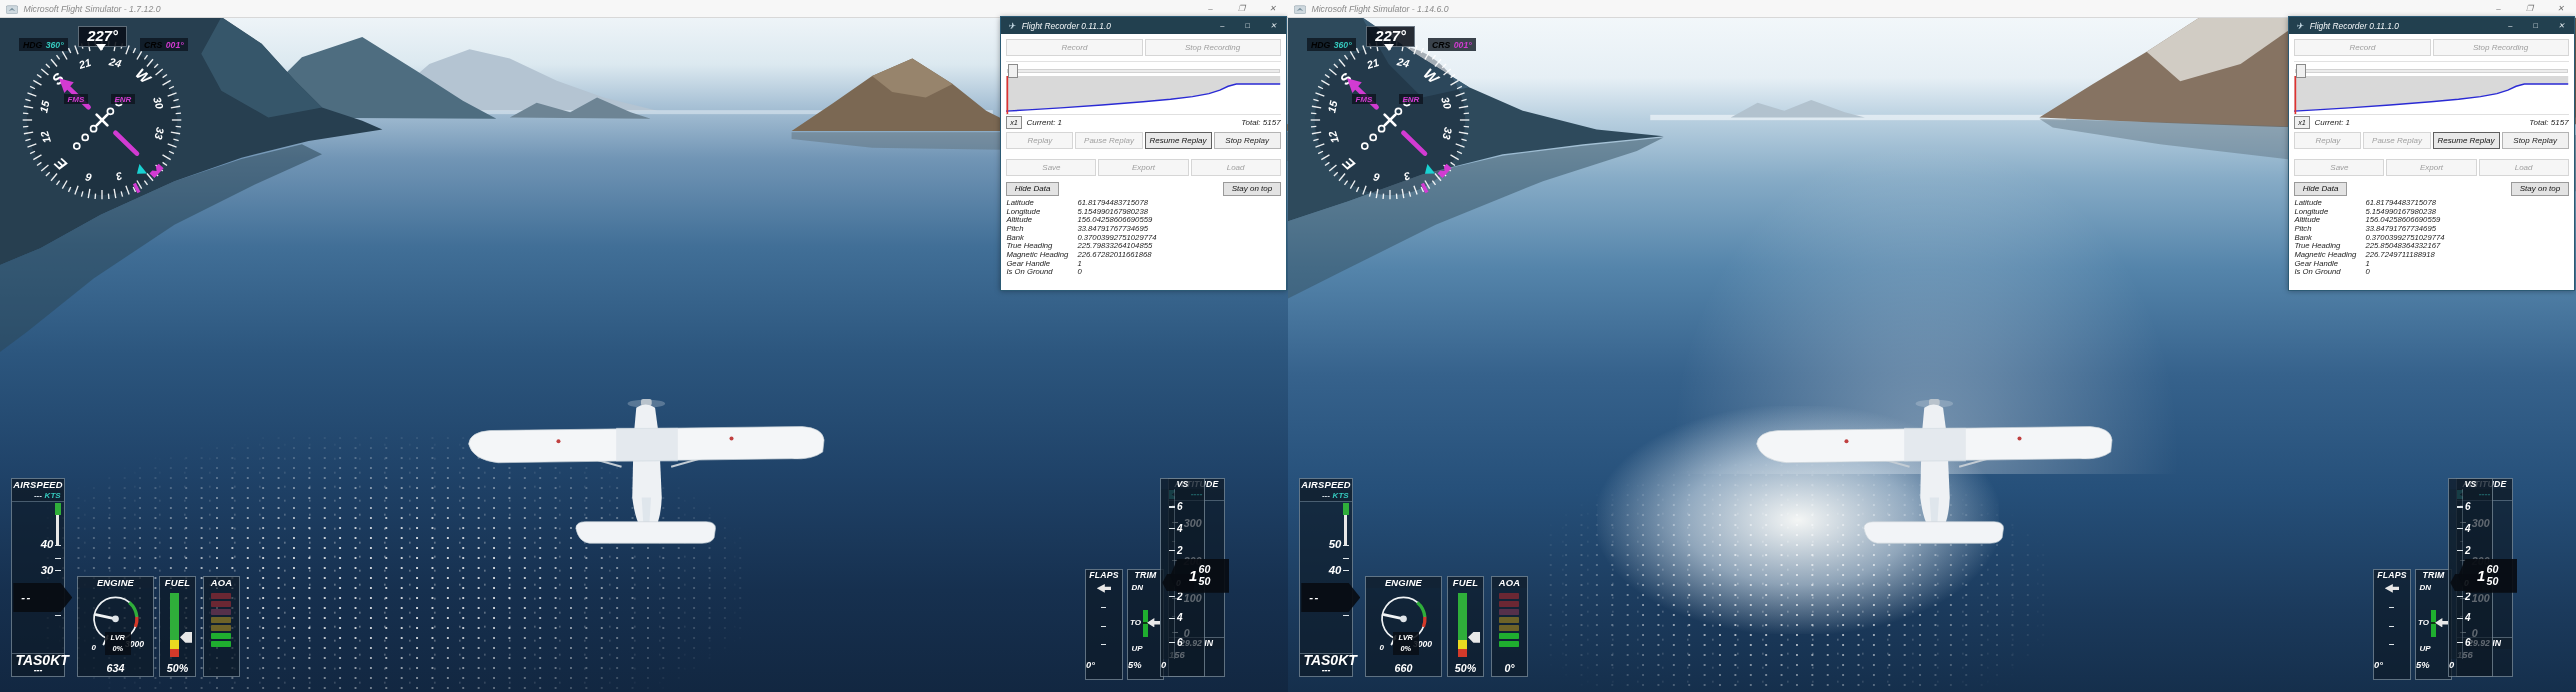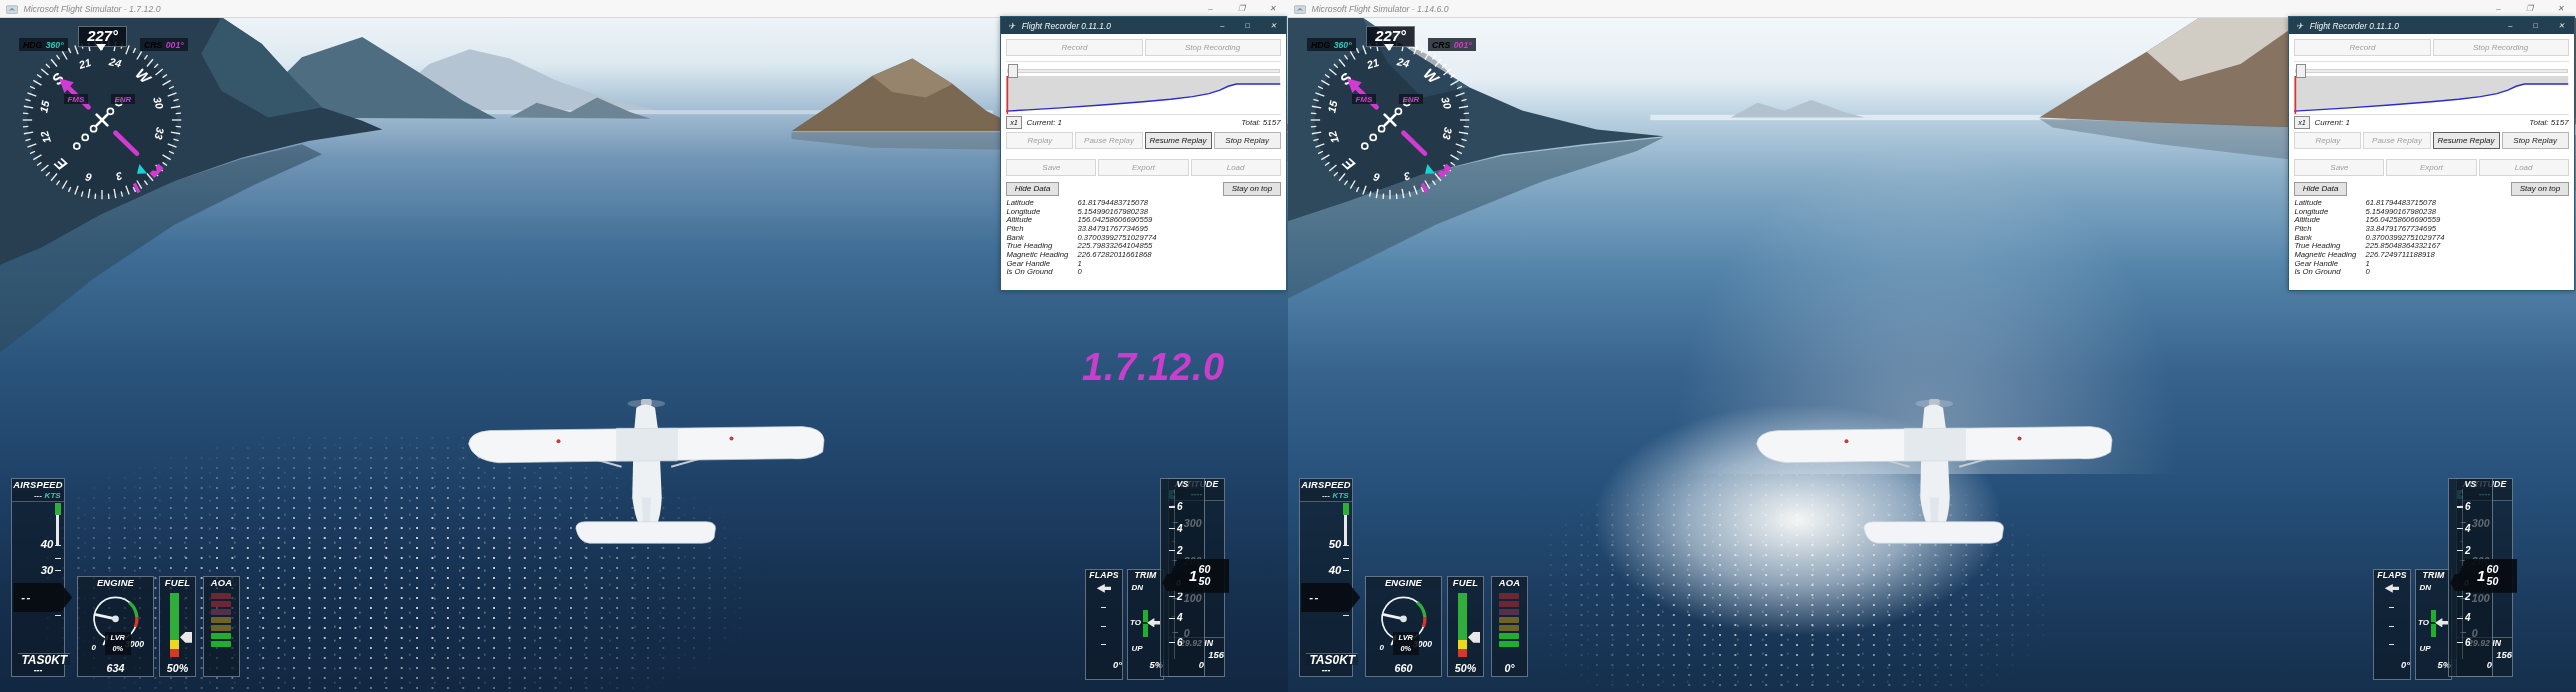--- a/index.html
+++ b/index.html
@@ -68,21 +68,21 @@
   .as-tape{position:relative;height:142px;border-top:0.7px solid rgba(175,195,210,.35);}
   .as-band-g{position:absolute;right:3.4px;top:1.3px;width:5.4px;height:12px;background:#2fae3a;}
   .as-band-w{position:absolute;right:4.7px;top:13.4px;width:3.4px;height:31px;background:#e8e8e8;}
   .as-lab{position:absolute;right:10.7px;width:23px;text-align:right;font-size:11.4px;font-weight:bold;}
   .as-tick{position:absolute;right:2.7px;width:6px;height:1.3px;background:#dfe6ea;}
   .as-ptr{position:absolute;left:1.3px;top:81px;width:51px;height:29.5px;background:rgba(7,12,18,.93);
     clip-path:polygon(0 0,80% 0,100% 50%,80% 100%,0 100%);display:flex;align-items:center;
     padding-left:8px;font-size:11.4px;font-weight:bold;letter-spacing:1.3px;}
   .as-foot{position:absolute;left:0;bottom:10.7px;width:100%;height:12px;box-sizing:border-box;
     border-top:0.7px solid rgba(175,195,210,.4);display:flex;justify-content:space-between;
-    padding:0 3.4px;font-size:12px;font-weight:bold;align-items:center;background:rgba(16,28,40,.5);margin-left:6px;}
+    padding:0 3.4px;font-size:14px;font-weight:bold;align-items:center;background:rgba(16,28,40,.5);}
   .as-bottom{position:absolute;left:0;bottom:0;width:100%;height:10.7px;text-align:center;
     font-size:8.7px;font-weight:bold;}
 
   
   .engine{left:77px;top:576px;width:75px;height:99px;}
   .eng-foot,.small-foot{position:absolute;bottom:0;width:100%;text-align:center;font-size:10.7px;
     font-weight:bold;height:14px;}
   .lvr-box{position:absolute;left:27px;top:55px;width:25.5px;height:23px;background:rgba(8,14,22,.88);
     font-size:7.4px;font-weight:bold;text-align:center;line-height:1.4;padding-top:1.3px;box-sizing:border-box;}
   .fuel{left:159px;top:576px;width:35px;height:99px;}
@@ -93,21 +93,21 @@
   .aoa{left:203px;top:576px;width:35px;height:99px;}
   .aoa-bars{position:absolute;left:7.4px;top:16px;width:20px;}
   .aoa-bar{width:20px;height:6px;margin-bottom:2px;border-radius:0.7px;}
 
   
   .flaps{left:1085px;top:569px;width:36px;height:109px;}
   .flaps-body{position:relative;height:79px;}
   .flaps-ptr{position:absolute;left:10.7px;top:4px;width:14.8px;height:8.7px;background:#e8e8e8;
     clip-path:polygon(0 50%,55% 0,55% 32%,100% 32%,100% 68%,55% 68%,55% 100%);}
   .dash{position:absolute;left:14.8px;width:5.4px;height:1.3px;background:#dfe6ea;}
-  .panel-foot{height:13.4px;text-align:right;font-size:9.4px;font-weight:bold;}
+  .panel-foot{height:13.4px;text-align:left;font-size:9.4px;font-weight:bold;}
   .trim{left:1127px;top:569px;width:35px;height:109px;}
   .trim-body{position:relative;height:79px;font-size:8px;font-weight:bold;}
   .trim-dn{position:absolute;left:3.4px;top:2.7px;} .trim-up{position:absolute;left:3.4px;top:64px;}
   .trim-to{position:absolute;left:2px;top:38px;}
   .trim-band{position:absolute;left:15.4px;top:29.5px;width:4.7px;height:27px;background:#1fae2f;}
   .trim-notch{position:absolute;left:15.4px;top:42px;width:4.7px;height:2px;background:#0a3a10;}
   .trim-ptr{position:absolute;left:19px;top:38px;width:13.4px;height:9.4px;background:#e8e8e8;
     clip-path:polygon(0 50%,55% 0,55% 32%,100% 32%,100% 68%,55% 68%,55% 100%);}
 
   
@@ -523,21 +523,20 @@
       <div class="vs-tick" style="top:107px;"></div>
         <div class="vs-lab" style="top:102px;">2</div>
       <div class="vs-tick" style="top:129px;"></div>
         <div class="vs-lab" style="top:123px;">4</div>
       <div class="vs-tick" style="top:153px;"></div>
         <div class="vs-lab" style="top:148px;">6</div>
     </div>
     <div class="panel-foot">0</div>
   </div>
 
-  <div class="version-overlay" style="color: rgb(203, 62, 203);">1.7.12.0</div>
 
   <div class="rec">
     <div class="rec-titlebar">
       <span class="rec-icon">✈</span>
       <span class="rec-title">Flight Recorder 0.11.1.0</span>
       <span class="rec-controls">
         <span class="rec-ctl">–</span>
         <span class="rec-ctl">□</span>
         <span class="rec-ctl">✕</span>
       </span>

